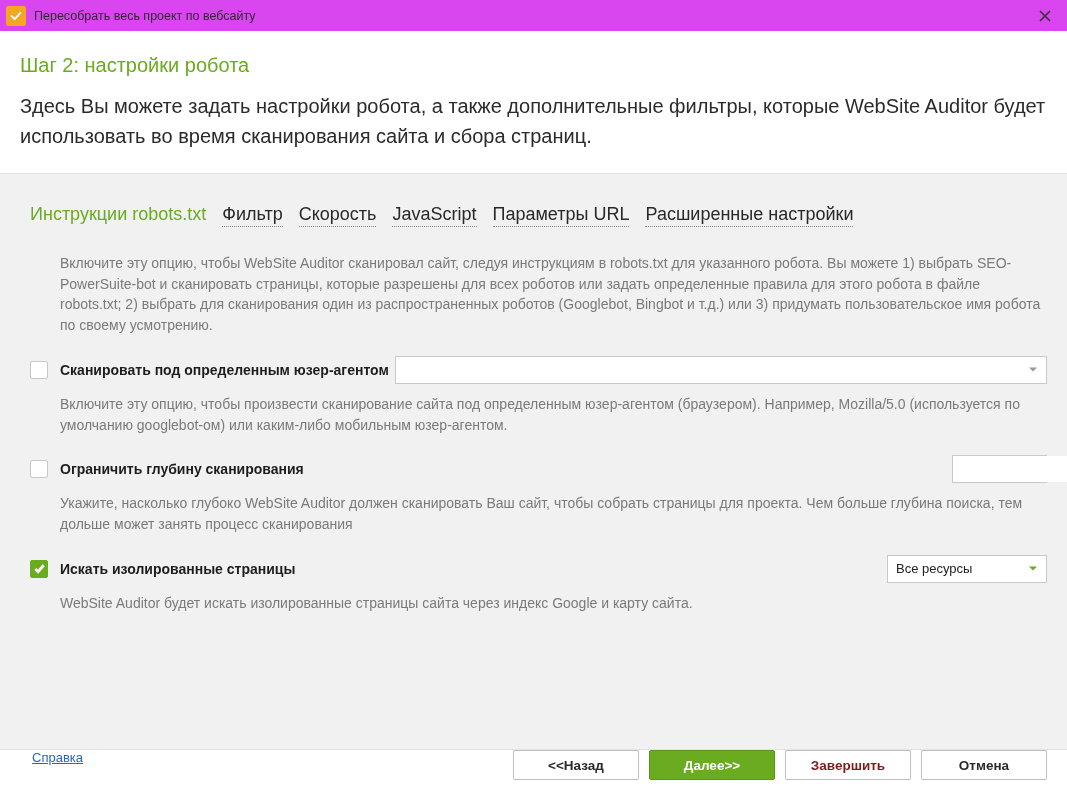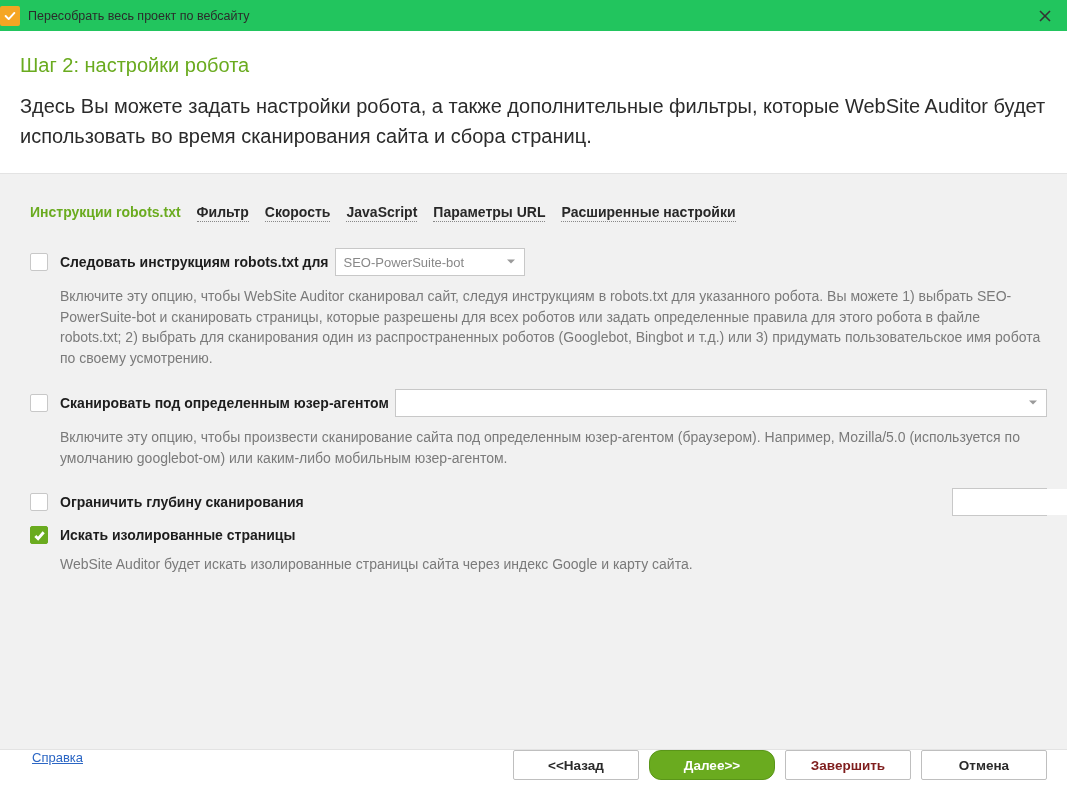--- a/index.html
+++ b/index.html
@@ -1,19 +1,19 @@
 <!DOCTYPE html>
 <html><head>
 <meta charset="utf-8">
 <style>
   * { box-sizing: border-box; margin: 0; padding: 0; }
   html, body { width: 1067px; height: 792px; font-family: Arial, Helvetica, sans-serif; background: #fff; }
   .titlebar {
-    height: 32px; display: flex; align-items: center; padding: 0 8px 0 0;
-    background: #22c55e; border-bottom: 1px solid #fff;
+    height: 32px; display: flex; align-items: center; padding: 0 8px 0 6px;
+    background: #d946ef; border-bottom: 1px solid #fff;
   }
   .titlebar .logo {
     width: 20px; height: 20px; background: #f5a623; border-radius: 2px;
     display: flex; align-items: center; justify-content: center; margin-right: 8px;
   }
   .titlebar .logo svg { width: 14px; height: 14px; }
   .titlebar .title { font-size: 12.5px; color: #2b2b2b; }
   .titlebar .spacer { flex: 1; }
   .titlebar .close { width: 28px; height: 28px; display:flex; align-items:center; justify-content:center; cursor:pointer; }
   .titlebar .close svg { width: 12px; height: 12px; stroke:#333; stroke-width:1.6; }
@@ -21,21 +21,21 @@
   .header-block { padding: 22px 20px 22px 20px; background:#fff; }
   .header-block h1 { font-size: 20px; font-weight: normal; color: #6aab1f; margin-bottom: 14px; }
   .header-block p { font-size: 20px; color: #2b2b2b; line-height: 1.5; }
 
   .body-block {
     background: #f1f1f1; border-top:1px solid #e3e3e3; border-bottom:1px solid #e3e3e3;
     padding: 30px 20px 20px 30px; height: 577px;
   }
 
   .tabs { display:flex; gap: 16px; margin-bottom: 26px; }
-  .tab { font-size: 14px; font-weight: bold; color:#282828; cursor:pointer; border-bottom:1px dotted #888; padding-bottom:1px; }
+  .tab { font-size: 18px; font-weight: normal; color:#282828; cursor:pointer; border-bottom:1px dotted #888; padding-bottom:1px; }
   .tab.active { color:#6aab1f; border-bottom:none; }
 
   .row { display:flex; align-items:flex-start; margin-bottom: 10px; }
   .chk {
     width:18px; height:18px; border:1px solid #c8c8c8; background:#fff; border-radius:2px;
     flex:0 0 18px; margin-right:12px; cursor:pointer; display:flex; align-items:center; justify-content:center;
   }
   .chk.checked { background:#6aab1f; border-color:#6aab1f; }
   .chk.checked svg { width:13px; height:13px; stroke:#fff; stroke-width:3; fill:none; }
   .row-title { font-size:14px; font-weight:bold; color:#1d1d1d; line-height:18px; }
@@ -62,21 +62,21 @@
   .footer {
     height:54px; background:#fff; display:flex; padding:0 20px;margin-left:12px;
   }
   .footer .help { font-size:13px; color:#2b66c4; text-decoration:underline; cursor:pointer; }
   .footer .spacer { flex:1; }
   .btn {
     height:30px; min-width:126px; border:1px solid #bfbfbf; background:#fff; border-radius:2px;
     font-size:13.5px; font-weight:bold; color:#2a2a2a; display:flex; align-items:center; justify-content:center;
     margin-left:10px; cursor:pointer; padding:4px 20px;
   }
-  .btn.primary { background:#6aab1f; border-color:#5a9619; color:#fff;border-radius:12px; }
+  .btn.primary { background:#6aab1f; border-color:#5a9619; color:#fff; }
   .btn.disabled { color:#7f1d1d; cursor:default; }
 
   .group { margin-bottom: 2px; }
   .inline-row { display:flex; align-items:center; }
   .row4-right { margin-left:auto; }
 </style>
 </head>
 <body>
 
 <div class="titlebar">
@@ -105,30 +105,20 @@
   <div class="tabs">
     <div class="tab active">Инструкции robots.txt</div>
     <div class="tab">Фильтр</div>
     <div class="tab">Скорость</div>
     <div class="tab">JavaScript</div>
     <div class="tab">Параметры URL</div>
     <div class="tab">Расширенные настройки</div>
   </div>
 
   <div class="group">
-    <div class="row inline-row">
-      <div class="chk"></div>
-      <span class="row-title">Следовать инструкциям  robots.txt для</span>
-      <div class="select small">
-        <span>SEO-PowerSuite-bot</span>
-        <span class="caret"><svg viewBox="0 0 10 10">
-              <path d="M1 3 L5 7 L9 3 Z"></path>
-            </svg></span>
-      </div>
-    </div>
     <div class="row-desc">Включите эту опцию, чтобы WebSite Auditor сканировал сайт, следуя инструкциям в robots.txt для указанного робота. Вы можете 1) выбрать SEO-PowerSuite-bot и сканировать страницы, которые разрешены для всех роботов или задать определенные правила для этого робота в файле robots.txt; 2) выбрать для сканирования один из распространенных роботов (Googlebot, Bingbot и т.д.) или 3) придумать пользовательское имя робота по своему усмотрению.</div>
   </div>
 
   <div class="group">
     <div class="row inline-row withselect" style="align-items:center;">
       <div class="chk"></div>
       <span class="row-title">Сканировать под определенным юзер-агентом</span>
       <div class="select wide">
         <span></span>
         <span class="caret"><svg viewBox="0 0 10 10">
@@ -141,30 +131,39 @@
 
   <div class="group">
     <div class="row inline-row">
       <div class="chk"></div>
       <span class="row-title">Ограничить глубину сканирования</span>
       <div class="spinner">
         <input type="text" value="0" style="">
 
       </div>
     </div>
+    <div class="row-desc">Укажите, насколько глубоко WebSite Auditor должен сканировать Ваш сайт, чтобы собрать страницы для проекта. Чем больше глубина поиска, тем дольше может занять процесс сканирования</div>
   </div>
 
   <div class="group">
     <div class="row inline-row">
       <div class="chk checked">
         <svg viewBox="0 0 14 14">
             <polyline points="2.5,7.5 5.5,10.5 11.5,3.5"></polyline>
           </svg>
       </div>
       <span class="row-title">Искать изолированные страницы</span>
+      <div class="row4-right">
+        <div class="select res">
+          <span>Все ресурсы</span>
+          <span class="caret"><svg viewBox="0 0 10 10">
+                <path d="M1 3 L5 7 L9 3 Z"></path>
+              </svg></span>
+        </div>
+      </div>
     </div>
     <div class="row-desc">WebSite Auditor будет искать изолированные страницы сайта через индекс Google и карту сайта.</div>
   </div>
 
 </div>
 
 <div class="footer">
   <span class="help">Справка</span>
   <div class="spacer"></div>
   <div class="btn">&lt;&lt;Назад</div>

